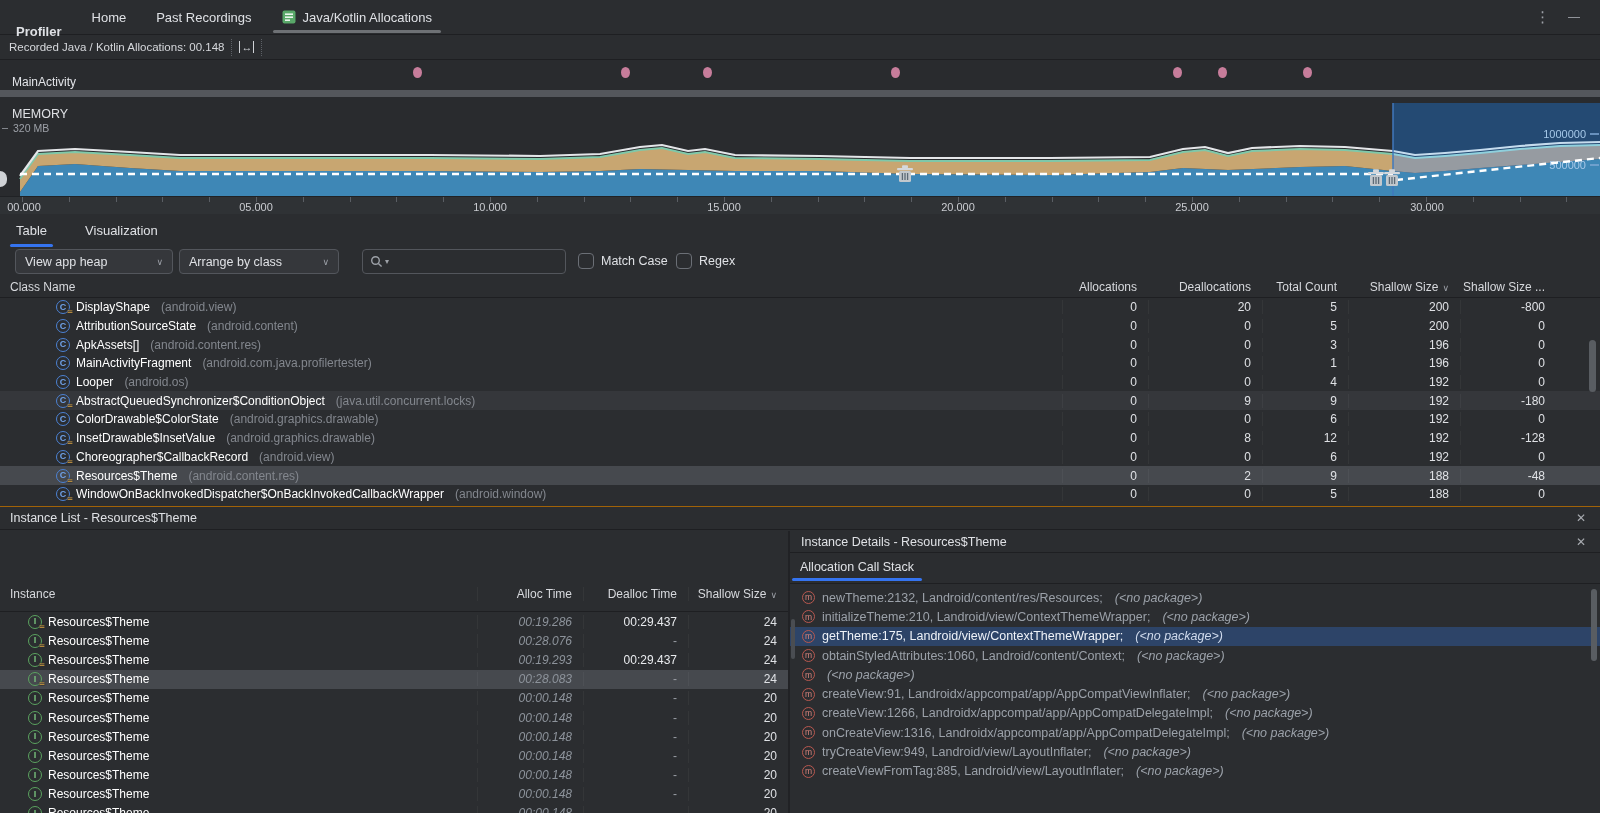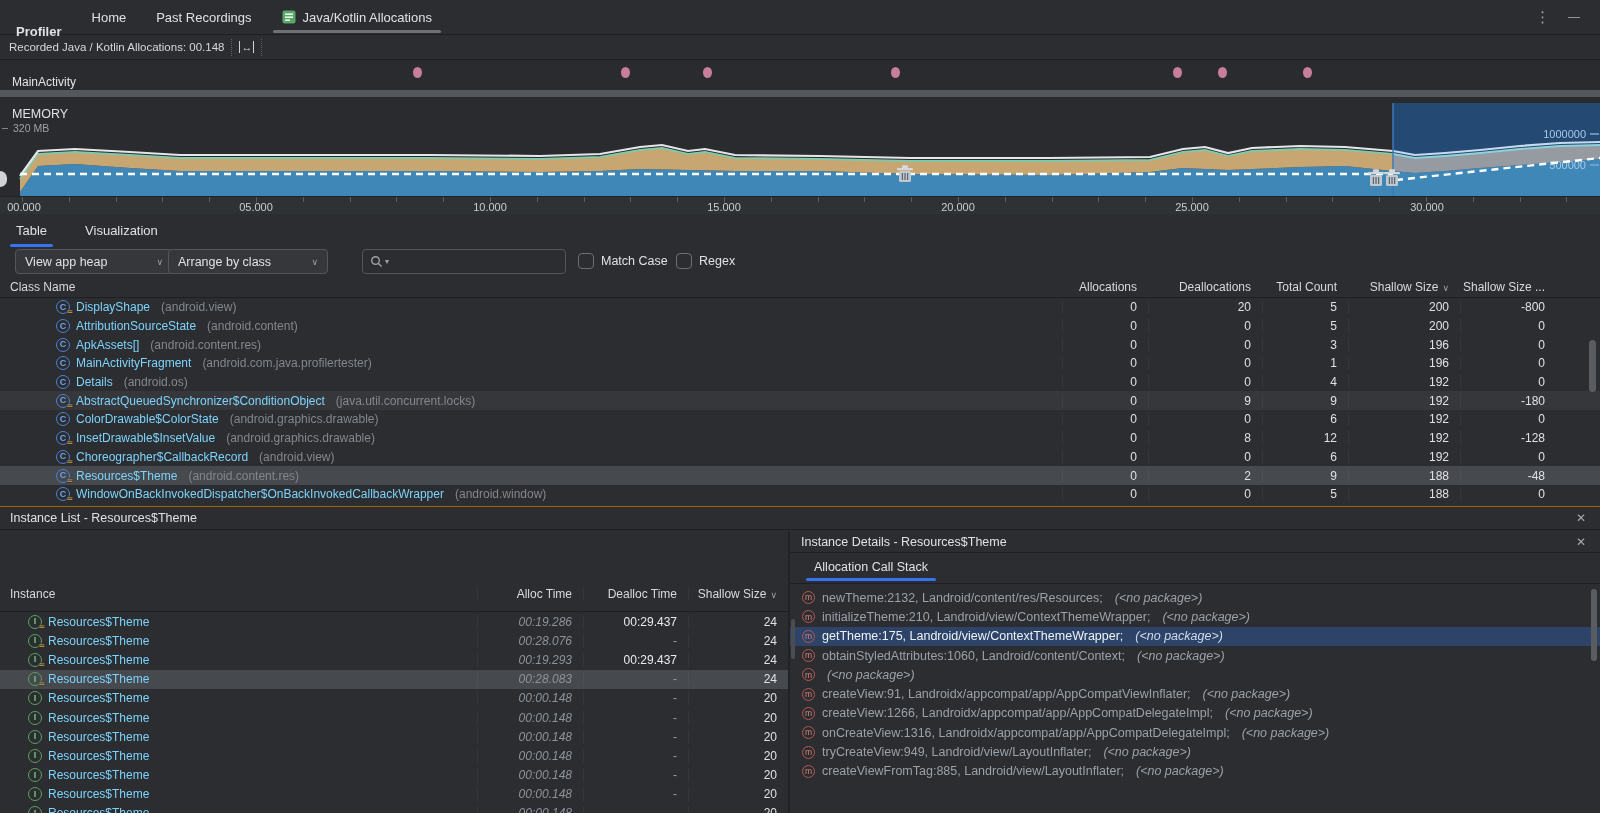--- a/index.html
+++ b/index.html
@@ -80,21 +80,21 @@
   .crow.hover { background:#35373b; }
   .crow.selected { background:#46494e; }
   .col-name { flex:1; display:flex; align-items:center; gap:6px; padding-left:10px; overflow:hidden; white-space:nowrap; }
   .col-name .indent { width:40px; flex:none; }
   .cval { text-align:right; padding-right:11px; flex:none; border-left:1px solid rgba(255,255,255,0.045);
     font-size:12px; color:#dfe1e5; }
   .w-alloc{width:86px} .w-dealloc{width:114px} .w-total{width:86px} .w-shallow{width:112px} .w-delta{width:96px} .w-end{width:44px;border-left:1px solid rgba(255,255,255,0.045)}
   .hcell { text-align:right; padding-right:11px; flex:none; }
   .hname { flex:1; padding-left:10px; }
   .sortchev { font-size:9px; color:#9da1a8; margin-left:4px; }
-  .nm { color:#7dd3fc; }
+  .nm { color:#ffffff; }
   .pk { color:#83878e; margin-left:5px; }
 
   .cicon { width:14px; height:14px; border-radius:50%; border:1.2px solid #4c82d4;
     color:#6fa1e8; font-size:9px; font-weight:bold; display:inline-flex; align-items:center;
     justify-content:center; flex:none; position:relative; line-height:1; }
   .cicon.green { border-color:#5ba35f; color:#79c47d; }
   .cicon.badge::after { content:"≡"; position:absolute; right:-4px; bottom:-5px;
     color:#d8a343; font-size:10px; line-height:1; text-shadow:0 0 2px #2b2d30,0 0 2px #2b2d30; }
 
   
@@ -114,21 +114,21 @@
   .irow.selected { background:#46494e; }
   .irow .col-name { padding-left:28px; }
   .alloc-t { font-style:italic; color:#8d939b; }
   .dealloc-t { color:#e9ebee; }
   .dash { color:#9a9ea5; }
 
   #detpanel { flex:1; position:relative; }
   #dethead { height:22px; display:flex; align-items:center; border-bottom:1px solid #1e1f22;
     padding-left:11px; font-size:12.5px; color:#dfe1e5; position:relative; }
   #dettab { height:31px; border-bottom:1px solid #1e1f22; display:flex; align-items:flex-start; padding-top:7px; }
-  #dettab .tabtxt { margin-left:22px; font-size:12.5px; color:#dfe1e5; position:relative; padding:0 2px; }
+  #dettab .tabtxt { margin-left:8px; font-size:12.5px; color:#dfe1e5; position:relative; padding:0 2px; }
   #dettab .tabtxt .blue-underline { position:absolute; left:-6px; right:-6px; bottom:-7px;
     height:3px; background:#3574f0; border-radius:2px; }
   #stack { position:absolute; top:57px; left:0; right:0; }
   .frame { display:flex; align-items:center; height:19.3px; padding-left:12px; gap:7px;
     color:#9ba1a9; font-size:12.5px; white-space:nowrap; }
   .frame .micon { width:13px; height:13px; border-radius:50%; border:1.2px solid #b8584f;
     color:#d8847c; font-size:8.5px; display:inline-flex; align-items:center; justify-content:center;
     flex:none; line-height:1; }
   .frame .fpkg { font-style:italic; margin-left:5px; }
   .frame.selected { background:#2d4468; color:#eef2f8; }
@@ -268,21 +268,21 @@
   <div class="vtab">
     <span>Visualization</span>
   </div>
 </div>
 
 <div id="toolbar2">
   <div class="dropdown" style="left:15px;width:158px">
     <span>View app heap</span>
     <span class="chev">∨</span>
   </div>
-  <div class="dropdown" style="left:168px;width:160px">
+  <div class="dropdown" style="left:179px;width:160px">
     <span>Arrange by class</span>
     <span class="chev">∨</span>
   </div>
   <div id="searchbox">
     <svg width="13" height="13" viewBox="0 0 13 13">
       <circle cx="5.5" cy="5.5" r="3.8" fill="none" stroke="#9da1a8" stroke-width="1.4"></circle>
       <line x1="8.4" y1="8.4" x2="11.6" y2="11.6" stroke="#9da1a8" stroke-width="1.4"></line>
     </svg>
     <span class="srch-caret">▾</span>
     <input type="text" value="" style="">
@@ -359,21 +359,21 @@
       <div class="cval w-dealloc">0</div>
       <div class="cval w-total">1</div>
       <div class="cval w-shallow">196</div>
       <div class="cval w-delta">0</div>
       <div class="w-end"></div>
   </div>
   <div class="crow">
     <div class="col-name">
         <span class="indent"></span>
         <span class="cicon">C</span>
-        <span class="nm">Details</span>
+        <span class="nm">Looper</span>
         <span class="pk">(android.os)</span>
       </div>
     <div class="cval w-alloc">0</div>
       <div class="cval w-dealloc">0</div>
       <div class="cval w-total">4</div>
       <div class="cval w-shallow">192</div>
       <div class="cval w-delta">0</div>
       <div class="w-end"></div>
   </div>
   <div class="crow hover">

